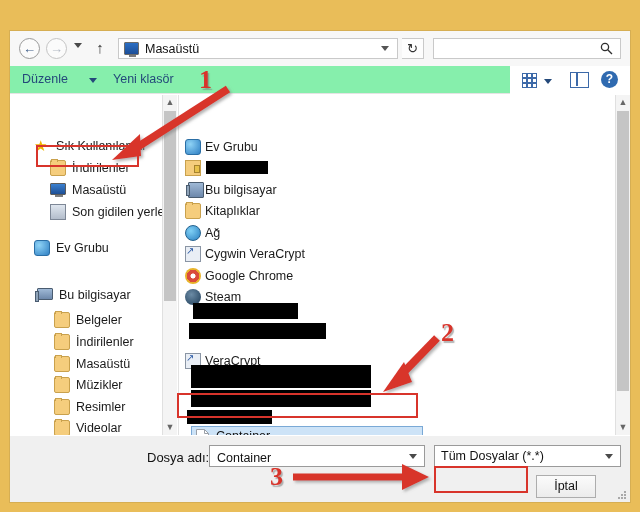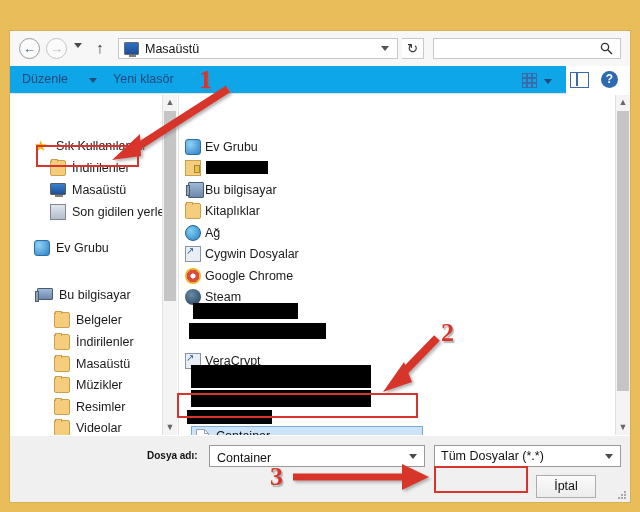--- a/index.html
+++ b/index.html
@@ -89,22 +89,22 @@
   }
   .search input{
     position:absolute;left:6px;top:1px;width:150px;height:17px;border:none;outline:none;
     font-family:inherit;font-size:12.5px;color:#6b6b6b;background:transparent;
   }
   .search-ico{
     position:absolute;right:7px;top:3px;width:13px;height:13px;color:#333;font-size:13px;
   }
   
   .cmdbar{
-    position:absolute;left:0;top:35px;width:556px;height:28px;
-    background:#0ea5e9;border-bottom:1px solid #e4e4e4;box-sizing:border-box;
+    position:absolute;left:0;top:35px;width:500px;height:28px;
+    background:#86efac;border-bottom:1px solid #e4e4e4;box-sizing:border-box;
   }
   .cmd-item{
     position:absolute;top:6px;font-size:12.5px;color:#24497a;cursor:pointer;white-space:nowrap;
   }
   .cmd-organize{left:12px;}
   .cmd-newfolder{left:103px;}
   .cmd-caret{
     position:absolute;left:79px;top:12px;width:0;height:0;
     border-left:4px solid transparent;border-right:4px solid transparent;
     border-top:5px solid #24497a;
@@ -167,21 +167,21 @@
     position:absolute;background:#cde3f7;border:1px solid #7aa9d6;box-sizing:border-box;
   }
   
   .sbar{position:absolute;width:15px;background:#f4f4f4;border-left:1px solid #e0e0e0;box-sizing:border-box;cursor:pointer;}
   .sb-arrow{position:absolute;left:0;width:14px;height:15px;text-align:center;font-size:9px;color:#666;line-height:15px;cursor:pointer;}
   .sb-thumb{position:absolute;left:1px;width:12px;background:#c5c5c5;cursor:pointer;}
   
   .bottom{
     position:absolute;left:0;top:405px;width:620px;height:66px;background:#f0f0f0;
   }
-  .lbl-filename{position:absolute;left:137px;top:14px;font-size:10px;color:#111;font-weight:bold;}
+  .lbl-filename{position:absolute;left:137px;top:14px;font-size:13px;color:#111;}
   .fn-box{
     position:absolute;left:199px;top:9px;width:216px;height:22px;
     background:#fff;border:1px solid #9a9a9a;box-sizing:border-box;cursor:text;
   }
   .fn-box input{
     position:absolute;left:5px;top:2px;width:185px;height:17px;border:none;outline:none;
     font-family:inherit;font-size:12.5px;color:#111;background:transparent;
   }
   .dd-chev{
     position:absolute;right:7px;top:8px;width:0;height:0;
@@ -358,21 +358,21 @@
         <div class="file-label">Kitaplıklar</div>
       </div>
 
       <div class="file-item" style="top:128px;">
         <div class="file-ico ic-net"></div>
         <div class="file-label">Ağ</div>
       </div>
 
       <div class="file-item" style="top:149px;">
         <div class="file-ico ic-shortcut"></div>
-        <div class="file-label">Cygwin Dosyalar</div>
+        <div class="file-label">Cygwin VeraCrypt</div>
       </div>
 
       <div class="file-item" style="top:171px;">
         <div class="file-ico" style="background:radial-gradient(circle at 50% 50%,#fff 0 22%,#d94b3c 23% 55%,#e8b32a 56% 75%,#2f9b4f 76%);border-radius:50%;"></div>
         <div class="file-label">Google Chrome</div>
       </div>
 
       <div class="file-item" style="top:192px;">
         <div class="file-ico" style="background:radial-gradient(circle at 40% 35%,#6b8ba5,#1d3b56);border-radius:50%;"></div>
         <div class="file-label">Steam</div>

